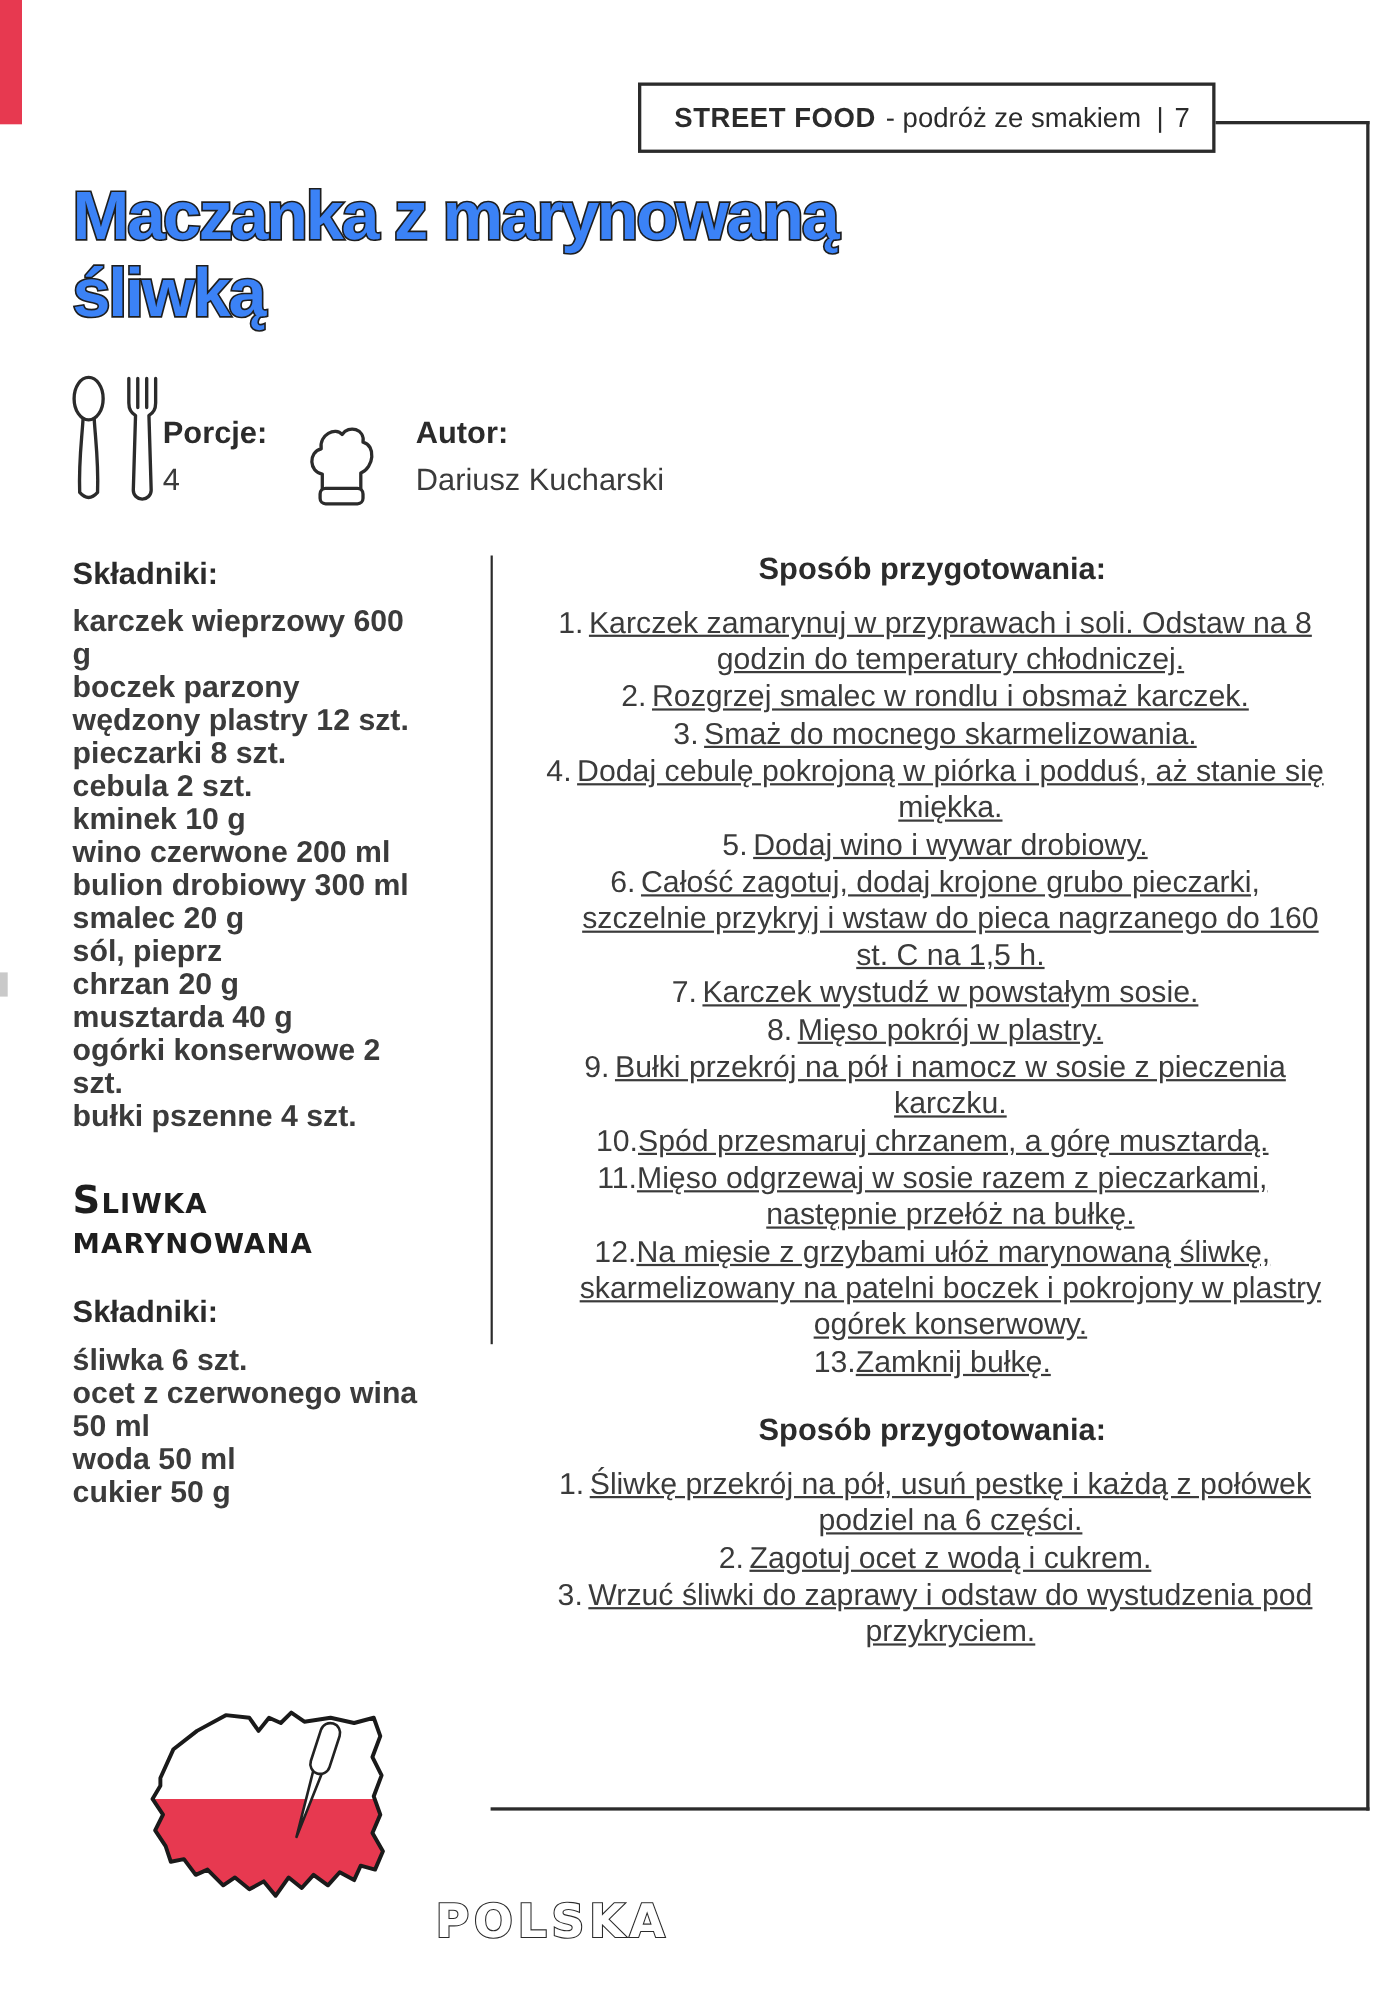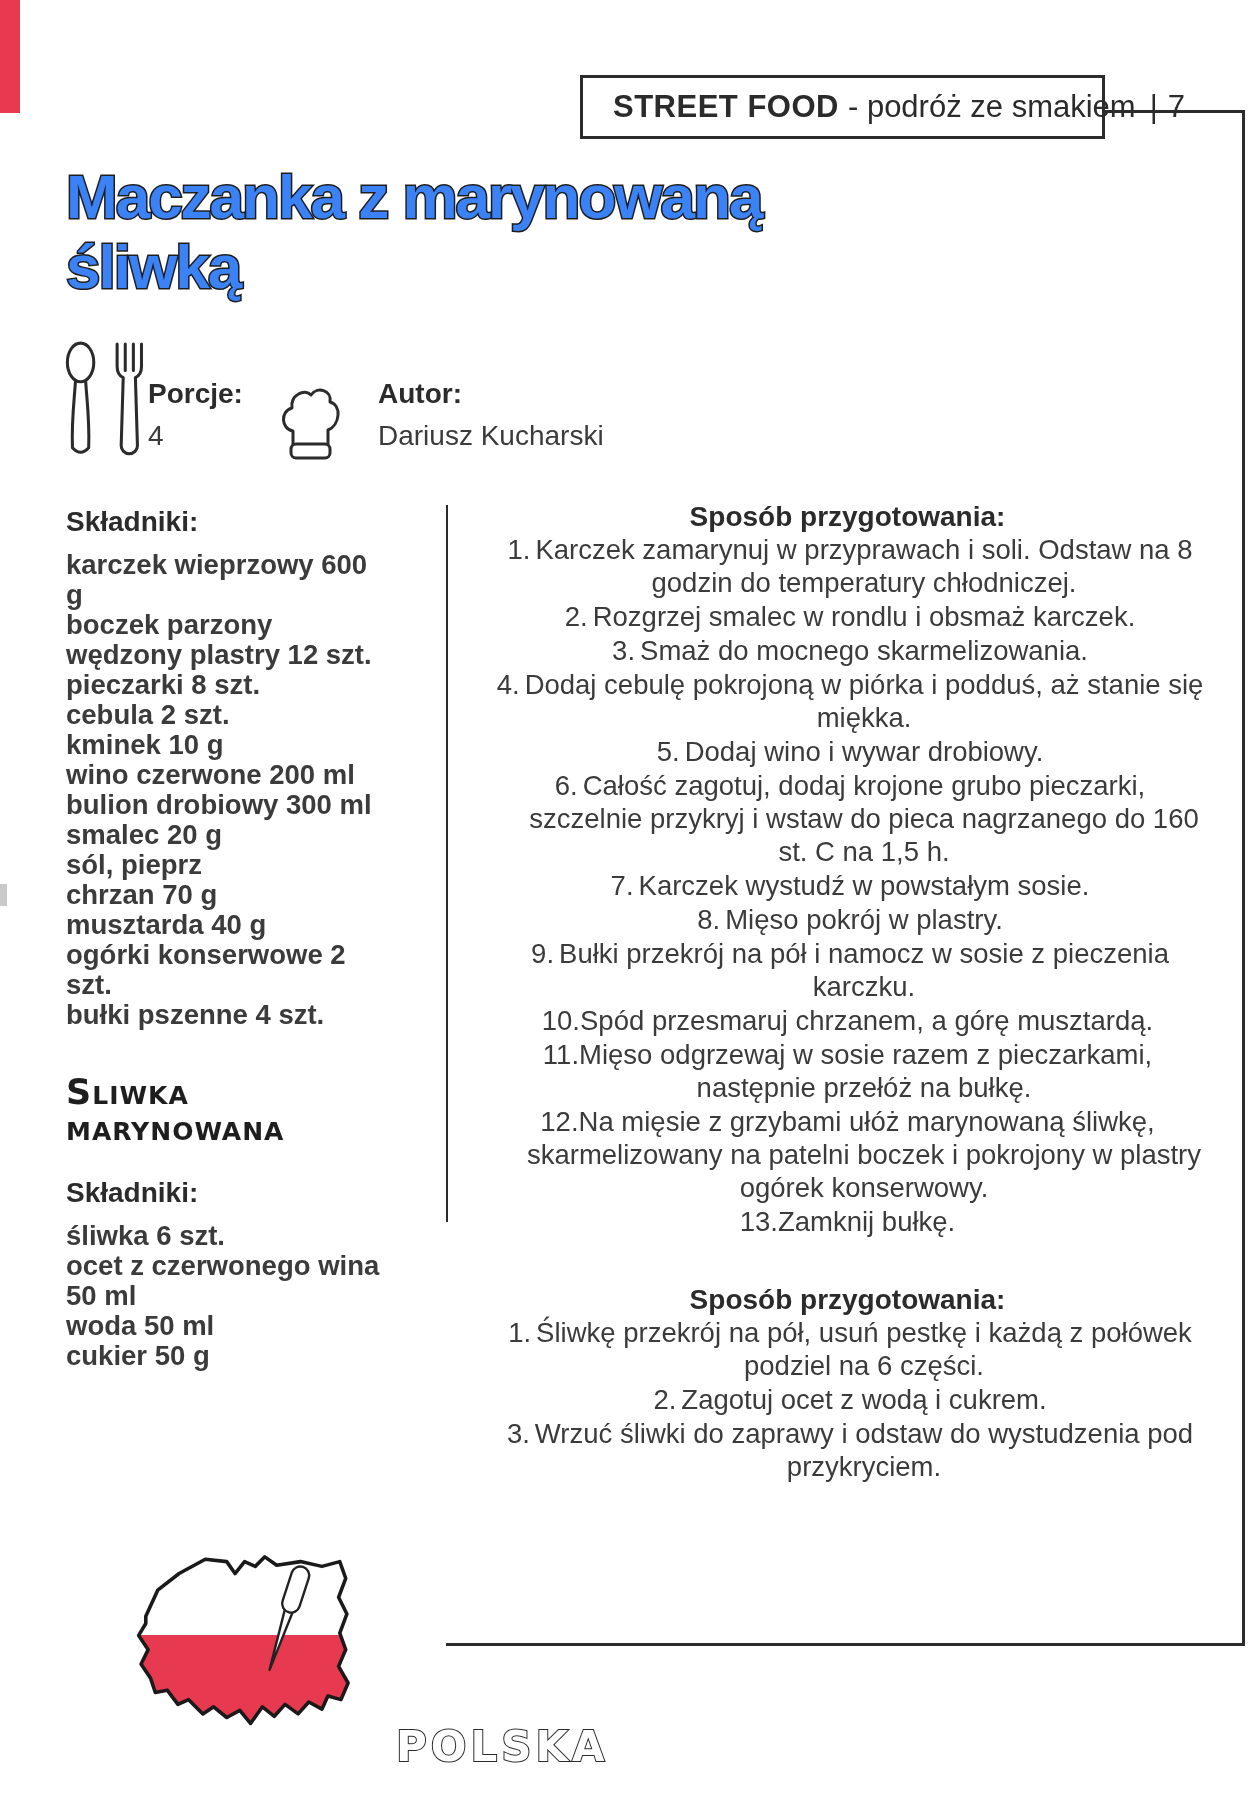--- a/index.html
+++ b/index.html
@@ -8,21 +8,21 @@
     font-family:"Liberation Sans",sans-serif;color:#3b3b3b;overflow:hidden;
   }
   
   .red-tab{position:absolute;left:0;top:0;width:20px;height:113px;background:#e73950;}
   .gray-tick{position:absolute;left:0;top:884px;width:7px;height:22px;background:#c9c9c9;}
 
   
   .header-box{
     position:absolute;left:580px;top:75px;width:525px;height:64px;box-sizing:border-box;
     border:3px solid #2b2b2b;background:#fff;display:flex;align-items:center;
-    padding-left:30px;font-size:31px;color:#2b2b2b;z-index:2;white-space:nowrap;
+    padding-left:30px;font-size:25px;color:#2b2b2b;z-index:2;white-space:nowrap;
   }
   .header-box .brand{font-weight:700;letter-spacing:.5px;}
   .header-box .tagline{margin-left:9px;font-weight:400;}
   .header-box .sep{margin:0 10px 0 14px;font-weight:400;}
   .rule{position:absolute;background:#2b2b2b;}
   .rule-top{left:1103px;top:110px;width:142px;height:3px;}
   .rule-right{left:1242px;top:110px;width:3px;height:1536px;}
   .rule-bottom{left:446px;top:1643px;width:799px;height:3px;}
   .rule-divider{left:446px;top:505px;width:2px;height:717px;}
 
@@ -53,21 +53,21 @@
     margin:44px 0 0 0;font-family:"DejaVu Sans","Liberation Sans",sans-serif;
     font-size:35px;font-weight:700;font-variant:small-caps;letter-spacing:1px;
     color:#1e1e1e;line-height:36px;
   }
   .left-col .sec-h.second{margin-top:30px;}
 
   
   .method{position:absolute;left:490px;width:715px;text-align:center;}
   .method-main{top:500px;}
   .method-plum{top:1283px;}
-  .steps{list-style:none;margin:0 0 0 0;padding:0;font-size:27.5px;line-height:33px;}
+  .steps{list-style:none;margin:16px 0 0 0;padding:0;font-size:27.5px;line-height:33px;text-decoration:underline;}
   .steps li{padding-left:33px;text-indent:-33px;margin:0 0 1px 0;}
   .steps .num{display:inline-block;min-width:33px;text-indent:0;}
 
   
   .map-wrap{position:absolute;left:122px;top:1542px;width:238px;height:232px;}
   .country-label{
     position:absolute;left:396px;top:1722px;
     font-family:"DejaVu Sans","Liberation Sans",sans-serif;
     font-size:42px;font-weight:700;letter-spacing:4px;
     color:#ffffff;-webkit-text-stroke:2px #2b2b2b;paint-order:stroke fill;
@@ -119,21 +119,21 @@
 
   <li><span>karczek wieprzowy 600 g</span></li>
       <li><span>boczek parzony wędzony plastry 12 szt.</span></li>
       <li><span>pieczarki 8 szt.</span></li>
       <li><span>cebula 2 szt.</span></li>
       <li><span>kminek 10 g</span></li>
       <li><span>wino czerwone 200 ml</span></li>
       <li><span>bulion drobiowy 300 ml</span></li>
       <li><span>smalec 20 g</span></li>
       <li><span>sól, pieprz</span></li>
-      <li><span>chrzan 70 g</span></li>
+      <li><span>chrzan 20 g</span></li>
       <li><span>musztarda 40 g</span></li>
       <li><span>ogórki konserwowe 2 szt.</span></li>
       <li><span>bułki pszenne 4 szt.</span></li>
     </ul>
 
   <h3 class="subrecipe-h">Sliwka marynowana</h3>
   <h2 class="sec-h second">Składniki:</h2>
   <ul class="ing-list">
 
   <li><span>śliwka 6 szt.</span></li>

